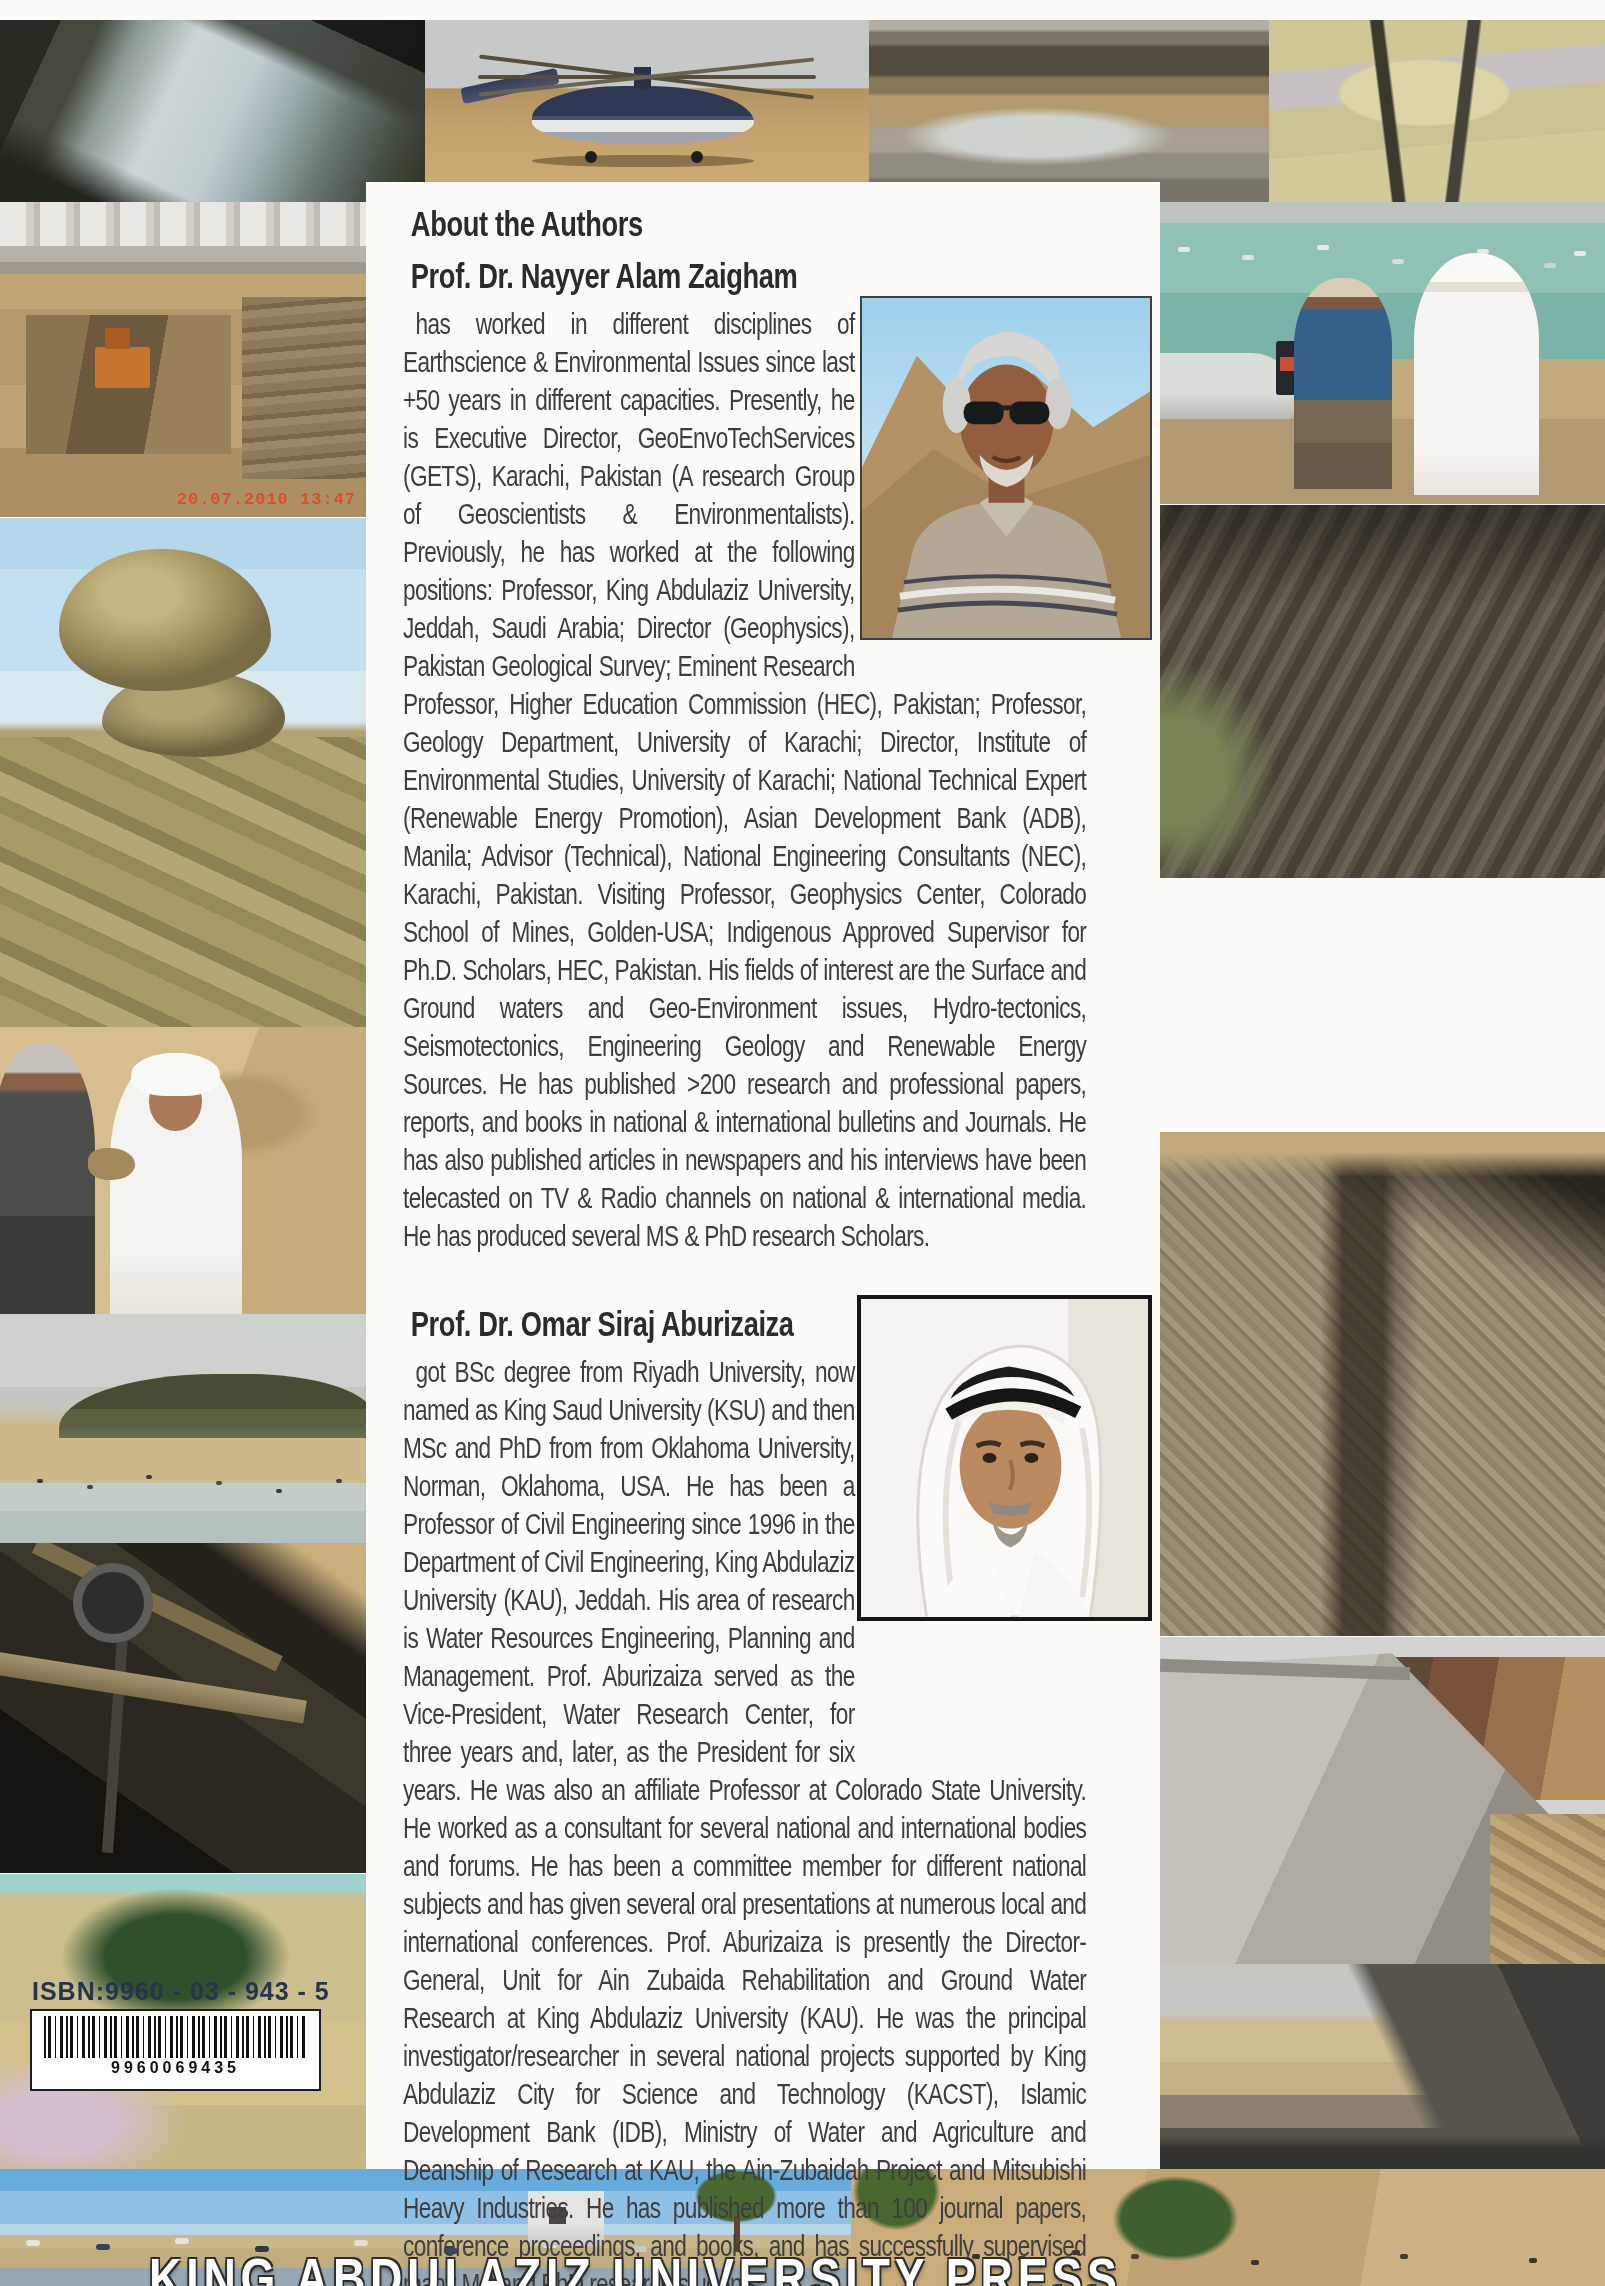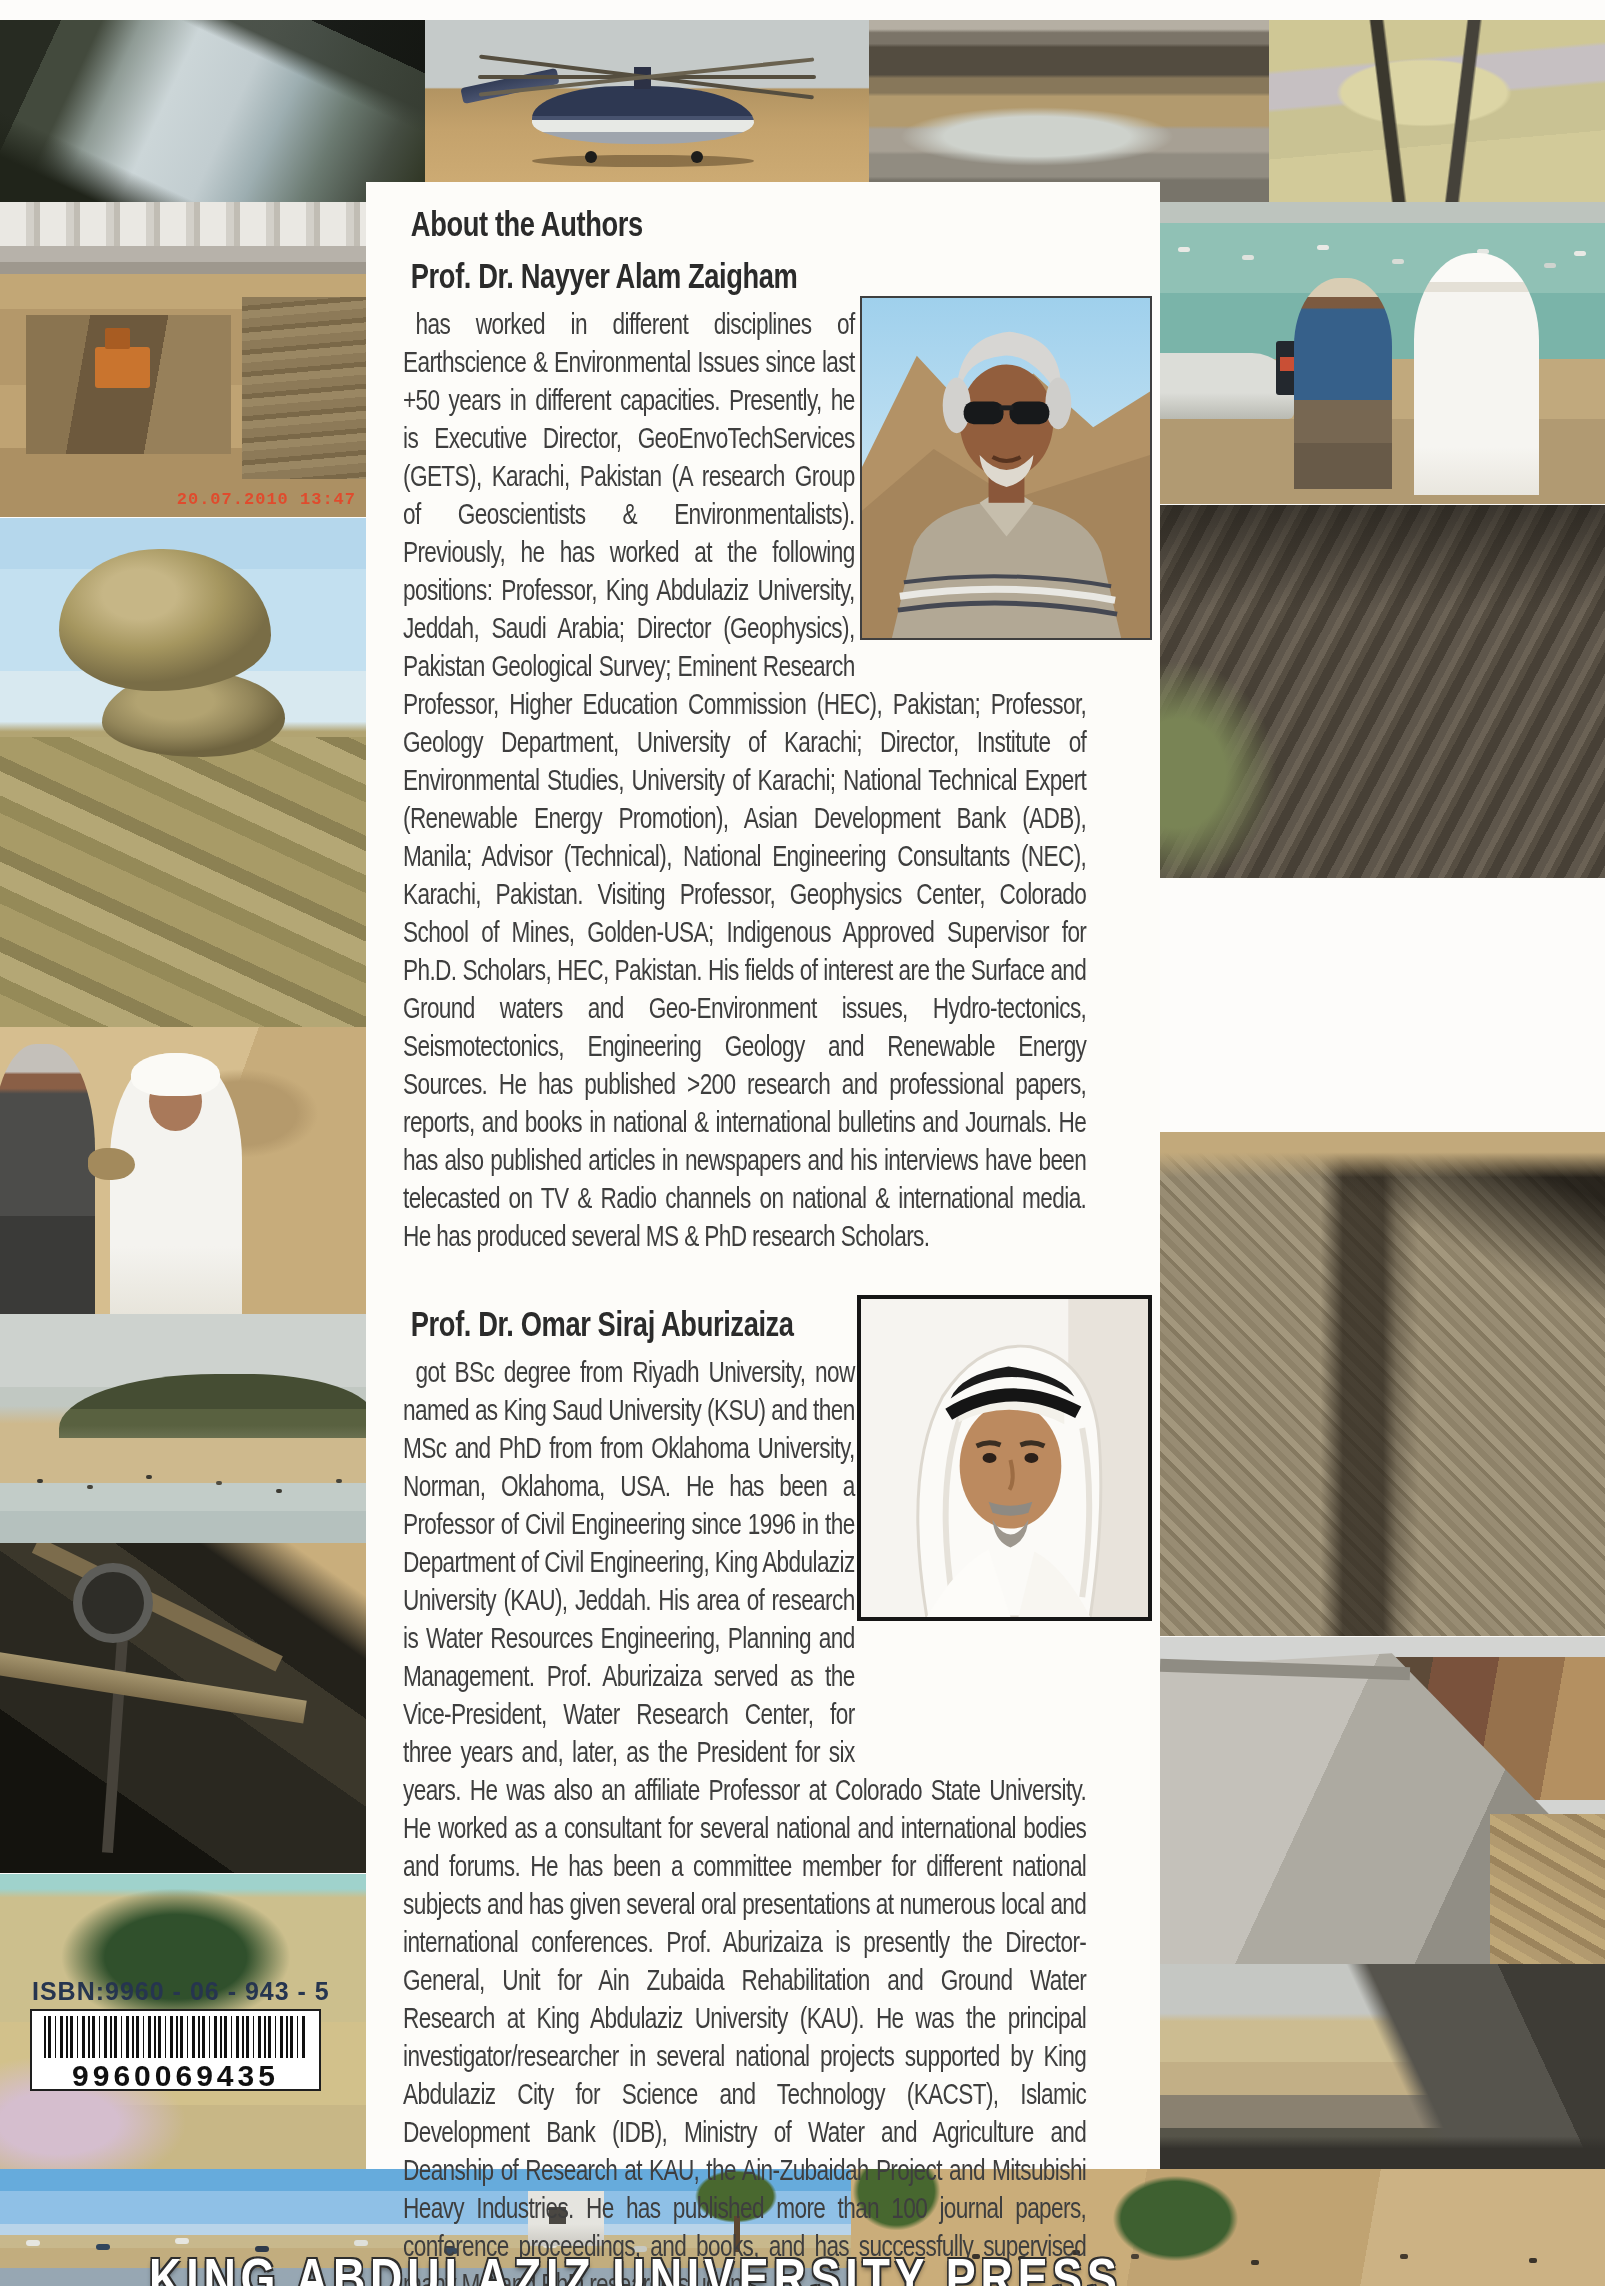--- a/index.html
+++ b/index.html
@@ -85,21 +85,21 @@
   .w-cable{left:30%;top:24%;width:3%;height:70%;background:#46423a;transform:rotate(4deg);}
   .p-satellite{left:0;top:1854px;width:366px;height:296px;
     background:
       radial-gradient(46% 34% at 48% 28%,#30502c 0 42%,rgba(48,80,44,0) 68%),
       radial-gradient(58% 38% at 16% 84%,#d5bece 0 28%,rgba(213,190,206,0) 60%),
       linear-gradient(#9fd2cc 0 5%,#ccbf8d 8% 50%,#d2c18b 50% 78%,#c8b786 78% 100%);}
   .isbn-line{position:absolute;left:32px;top:103px;font-weight:bold;font-size:25px;color:#26354f;letter-spacing:1px;}
   .barcode-box{position:absolute;left:30px;top:135px;width:287px;height:78px;background:#fff;border:2px solid #1e1e1e;}
   .bars{margin:5px 12px 0;height:42px;
     background:repeating-linear-gradient(90deg,#101010 0 2px,#fff 2px 4px,#101010 4px 7px,#fff 7px 11px,#101010 11px 12px,#fff 12px 16px,#101010 16px 19px,#fff 19px 22px);}
-  .barcode-digits{margin-top:1px;text-align:center;font-weight:bold;font-size:30px;letter-spacing:4px;color:#101010;}
+  .barcode-digits{margin-top:1px;text-align:center;font-weight:bold;font-size:16px;letter-spacing:4px;color:#101010;}
 
   
   .p-boatmen{left:1160px;top:182px;width:446px;height:302px;
     background:linear-gradient(#bdc4be 0 7%,#90c1b5 7% 30%,#7ab4a9 30% 52%,#c1a97d 52% 72%,#b19a72 72% 100%);}
   .bm-boats{left:4%;top:15%;width:12px;height:5px;border-radius:3px;background:#e9e9e5;
     box-shadow:64px 8px 0 #dfe2dd,139px -2px 0 #e9e9e5,214px 12px 0 #d8dcd6,299px 2px 0 #e5e7e3,366px 16px 0 #cfd4cf,396px 4px 0 #e9e9e5;}
   .bm-dinghy{left:-2%;top:50%;width:32%;height:22%;border-radius:8px 42px 6px 6px;
     background:linear-gradient(#dcddd8 0 60%,#b9bab2 100%);}
   .bm-motor{left:26%;top:46%;width:9%;height:18%;background:#23282e;border-radius:3px;}
   .bm-motor::after{content:"";position:absolute;left:10%;top:30%;width:80%;height:26%;background:#c94f35;}
@@ -224,21 +224,21 @@
     <div class="b-head"></div>
     <div class="b-birds"></div>
   </div>
   <div class="ph p-well">
     <div class="w-cable"></div>
     <div class="w-beam2"></div>
     <div class="w-beam1"></div>
     <div class="w-pulley"></div>
   </div>
   <div class="ph p-satellite">
-    <div class="isbn-line">ISBN:9960 - 06 - 943 - 5</div>
+    <div class="isbn-line">ISBN:9960 - 03 - 943 - 5</div>
     <div class="barcode-box">
       <div class="bars"></div>
       <div class="barcode-digits">9960069435</div>
     </div>
   </div>
 
   <div class="ph p-boatmen">
     <div class="bm-boats"></div>
     <div class="bm-dinghy"></div>
     <div class="bm-motor"></div>

